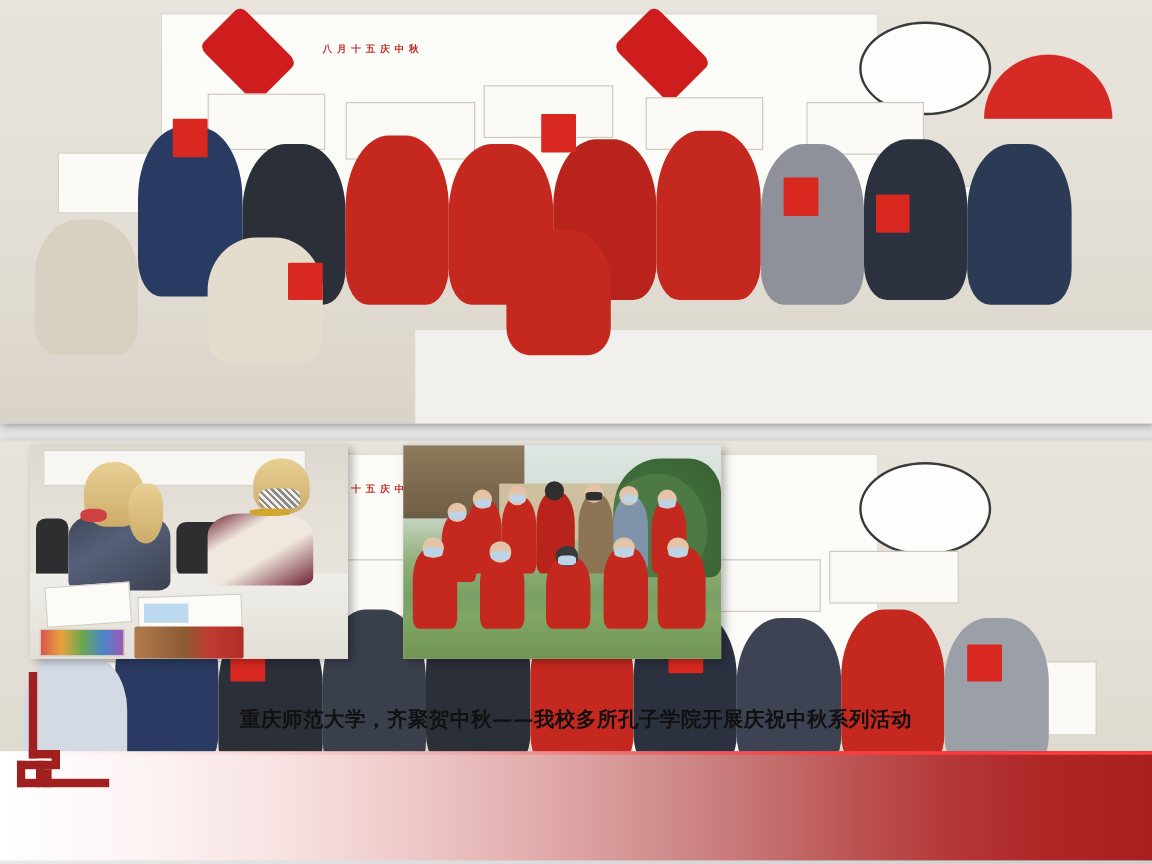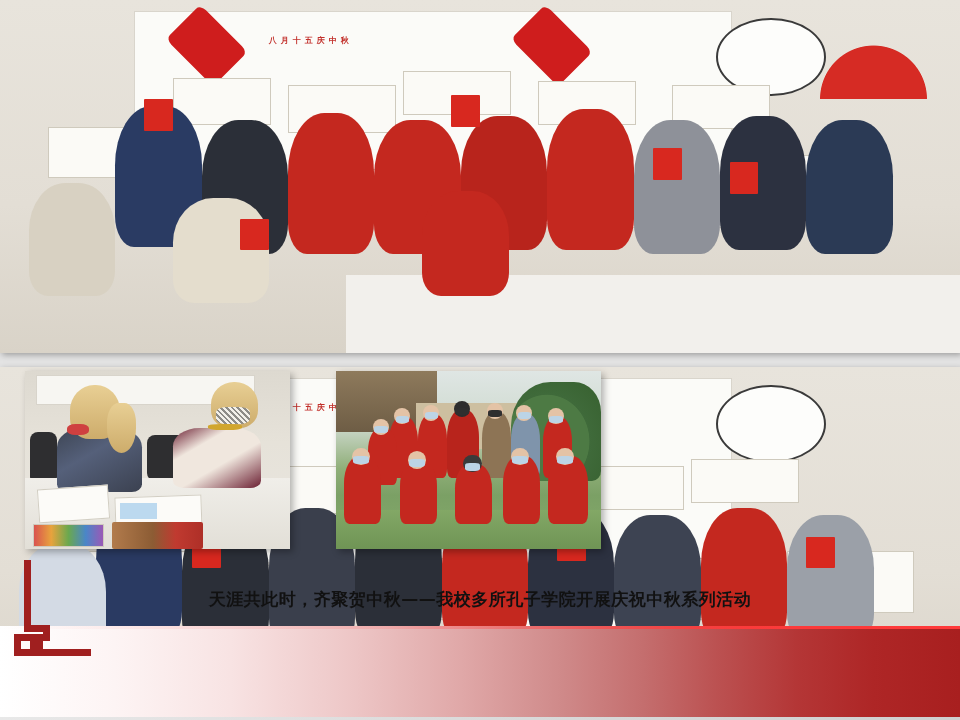--- a/index.html
+++ b/index.html
@@ -557,21 +557,21 @@
       <div class="p" style="left:63%; top:48%; width:14%; height:38%; background:#c4281f;"></div>
       <div class="head" style="left:66%; top:43%; width:7%; height:10%;"></div>
       <div class="mask" style="left:66.5%; top:47.5%; width:6%; height:4.5%;"></div>
 
       <div class="p" style="left:80%; top:48%; width:15%; height:38%; background:#c4281f;"></div>
       <div class="head" style="left:83%; top:43%; width:7%; height:10%;"></div>
       <div class="mask" style="left:83.5%; top:47.5%; width:6%; height:4.5%;"></div>
     </div>
   </div>
 
-  <div class="caption">天涯共此时，齐聚贺中秋——我校多所孔子学院开展庆祝中秋系列活动</div>
+  <div class="caption">重庆师范大学，齐聚贺中秋——我校多所孔子学院开展庆祝中秋系列活动</div>
 
   <div class="footer-band"></div>
   <div class="footer-hilite"></div>
   <div class="footer-bottomline"></div>
 
   <div class="ornament-bl">
     <svg width="80" height="102" viewBox="0 0 80 102">
       <g fill="#a01f1f">
         <rect x="10" y="0" width="7" height="72"></rect>
         <rect x="10" y="65" width="26" height="7"></rect>

